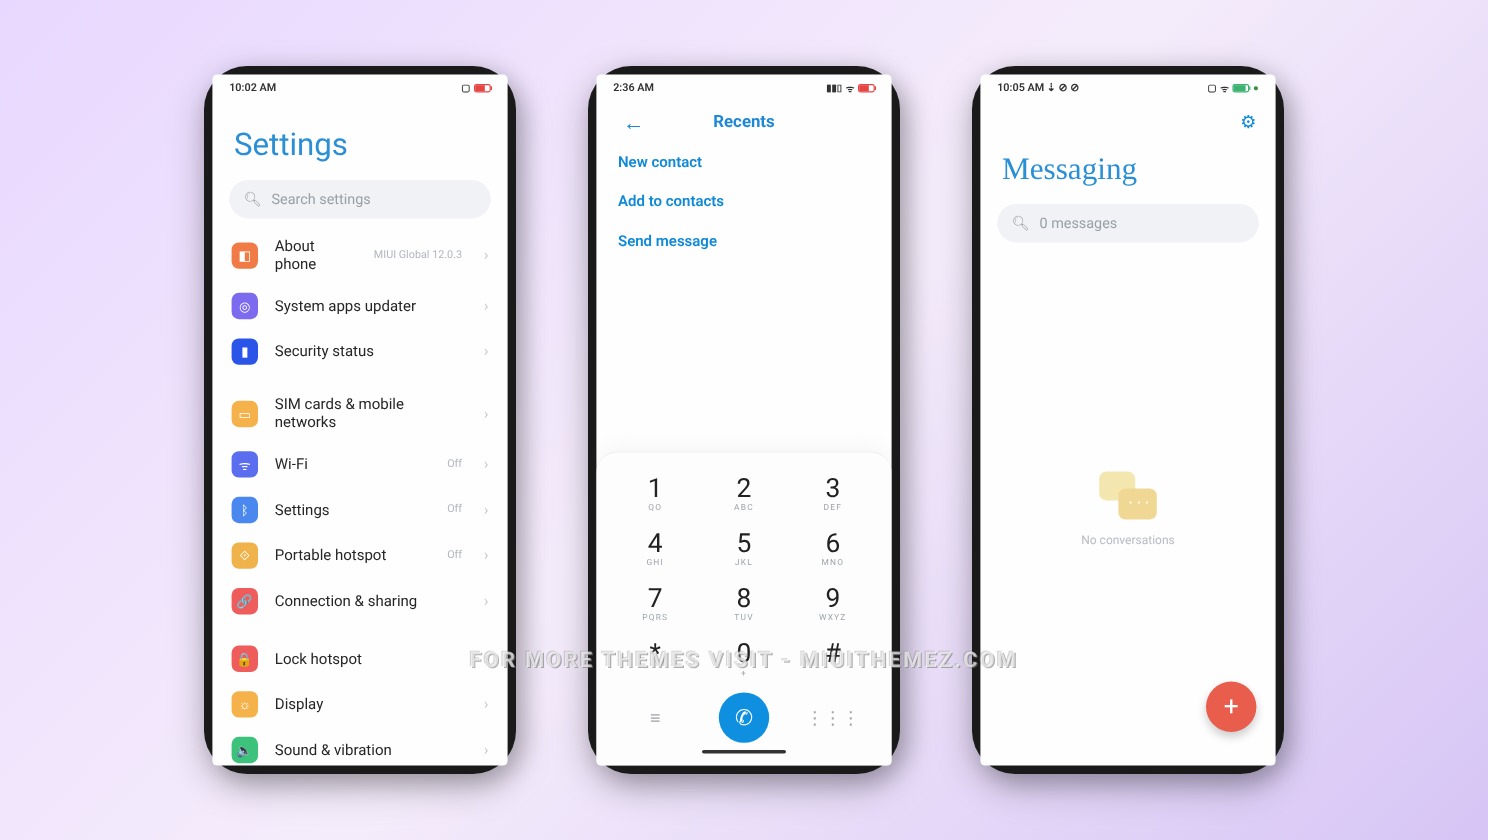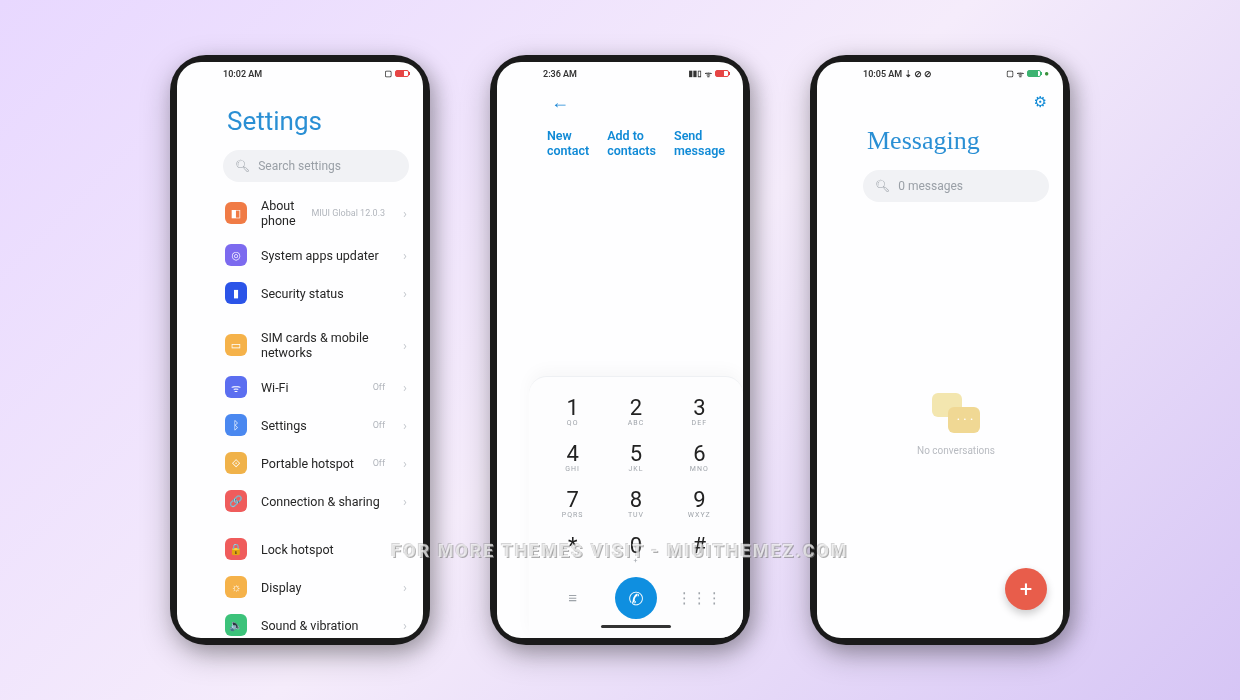--- a/index.html
+++ b/index.html
@@ -18,22 +18,22 @@
   }
   .phone {
     width: 260px; height: 590px;
     background: #1a1a1a; border-radius: 36px;
     padding: 7px;
     box-shadow: 0 10px 30px rgba(0,0,0,0.25), 6px 6px 18px rgba(0,0,0,0.18);
     position: relative;
   }
   .screen {
     width: 100%; height: 100%; background: #fefeff;
-    border-radius: 24px; overflow: hidden; position: relative;
-    display: flex; flex-direction: column; padding-left: 32px;
+    border-radius: 4px; overflow: hidden; position: relative;
+    display: flex; flex-direction: column;
   }
   .statusbar {
     height: 20px; padding: 3px 14px 0; font-size: 9px; font-weight: 600;
     display: flex; justify-content: space-between; align-items: center;
     color: #333;
   }
   .sb-icons { display: flex; gap: 3px; align-items: center; font-size: 8px; }
   .battery { width: 14px; height: 7px; border: 1px solid #e64545; border-radius: 2px; display:inline-block; position:relative; }
   .battery::after { content:''; position:absolute; right:-2px; top:1px; width:1px; height:3px; background:#e64545; }
   .battery::before { content:''; position:absolute; left:0; top:0; width:8px; height:100%; background:#e64545; }
@@ -57,21 +57,21 @@
   }
   .row .label { flex: 1; }
   .row .meta { font-size: 9px; color: #b2b6bd; margin-right:4px; }
   .row .chev { color: #c5c9cf; font-size: 13px; }
   .gap { height: 10px; }
 
   
   .topbar { height:40px; display:flex; align-items:center; padding:0 12px; }
   .back { color:#1e88d6; font-size:18px; padding:4px 10px; }
   .tbtitle { flex:1; text-align:center; color:#1e88d6; font-weight:700; font-size:14px; margin-left:-38px; }
-  .diallinks { padding:0 18px; display:flex; flex-direction:row; gap:18px; margin-top:6px; }
+  .diallinks { padding:0 18px; display:flex; flex-direction:column; gap:18px; margin-top:6px; }
   .dlink { color:#108ad6; font-size:12.5px; font-weight:600; }
   .dialpad {
     margin-top:auto; background:#fdfdfe; border-top:1px solid #eef0f3;
     border-radius:18px 18px 0 0; padding:12px 12px 8px;
     box-shadow:0 -6px 16px rgba(0,0,0,0.03);
   }
   .dialed-wrap{display:flex; align-items:center; justify-content:center; position:relative; padding:2px 0 8px;}
   .dialed { font-size:23px; color:#1e88d6; font-weight:400; letter-spacing:2px; }
   .erase { position:absolute; right:14px; color:#e05a3a; font-size:14px; }
   .keys { display:grid; grid-template-columns:repeat(3,1fr); text-align:center; }
@@ -193,20 +193,21 @@
     <div class="statusbar">
       <span>2:36 AM</span>
       <span class="sb-icons">
         <span>▮▮▯</span>
         <span>ᯤ</span>
         <span class="battery"></span>
       </span>
     </div>
     <div class="topbar">
       <span class="back">←</span>
+      <span class="tbtitle">Recents</span>
     </div>
     <div class="diallinks" id="dial-links">
         <div class="dlink">New contact</div>
         <div class="dlink">Add to contacts</div>
         <div class="dlink">Send message</div>
       </div>
     <div class="dialpad">
       <div class="keys" id="dial-keys">
           <div class="key">
             <div class="kn">1</div>

